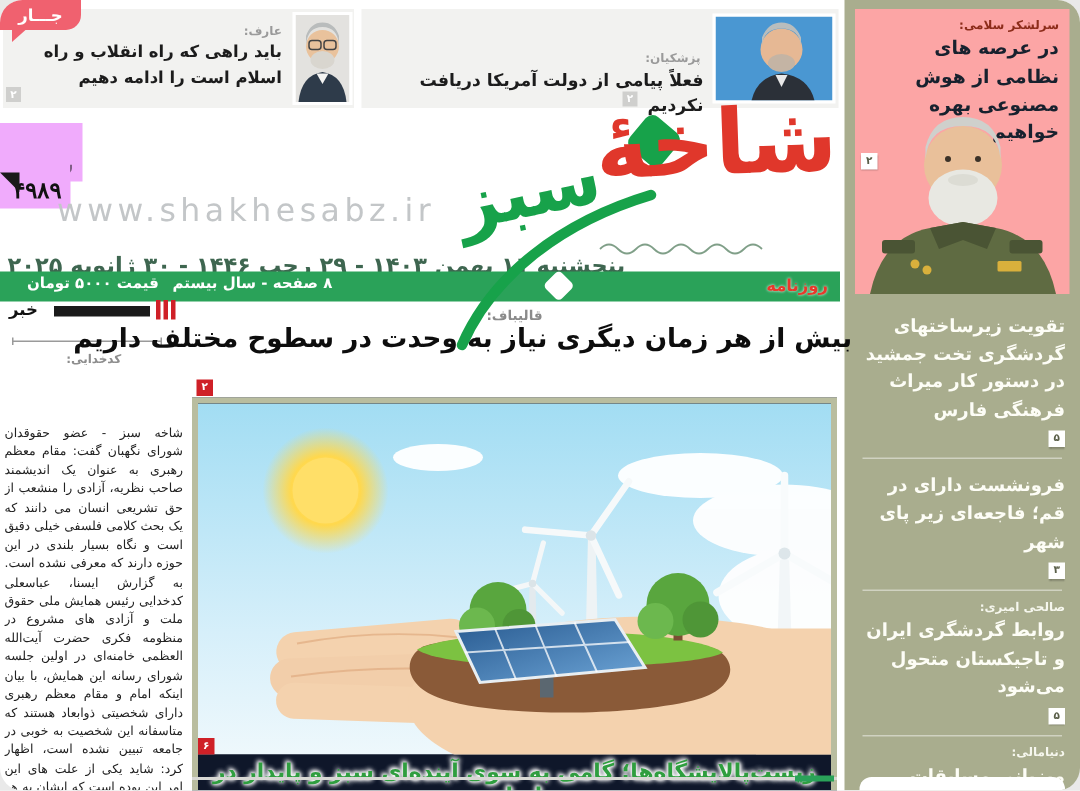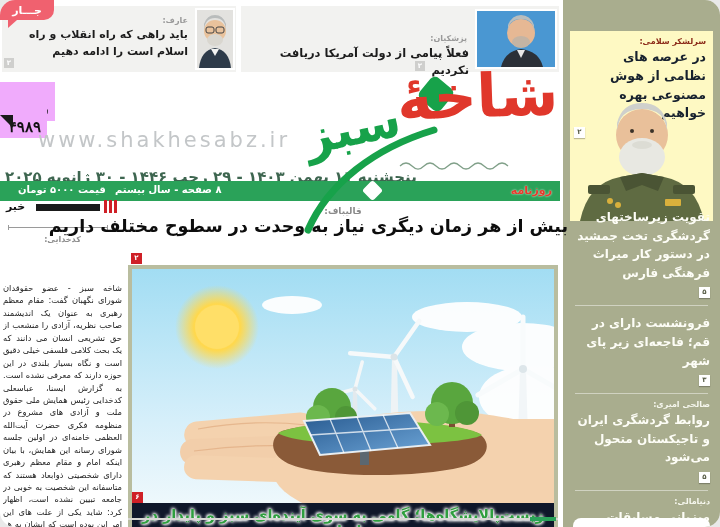--- a/index.html
+++ b/index.html
@@ -58,21 +58,21 @@
        font-weight:bold; transform:rotate(-2deg); direction:rtl; }
   .logo-green { position:absolute; left:4px; top:30px; font-size:48px; line-height:1; color:#17a24a;
        font-weight:bold; transform:rotate(-12deg); direction:rtl; }
   .logo-diamond { position:absolute; left:122px; top:6px; width:28px; height:28px; background:#17a24a;
        border-radius:6px; transform:rotate(40deg); }
   .logo-script { position:absolute; left:98px; top:84px; opacity:.85; }
   .logo-branch { position:absolute; left:-6px; top:44px; }
 
   
   .sidebar { position:absolute; left:563px; top:0; width:157px; height:527px; background:#a9ad8e; }
-  .lead-box { position:absolute; left:7px; top:6px; width:143px; height:190px; background:#fef9c3; overflow:hidden;margin-top:25px; }
+  .lead-box { position:absolute; left:7px; top:6px; width:143px; height:190px; background:#fca5a5; overflow:hidden; }
   .lead-kicker { position:absolute; right:7px; top:6px; color:#8c2c1a; font-size:8px; font-weight:bold; }
   .lead-headline { position:absolute; right:7px; left:7px; top:17px; color:#17212e; font-size:12.5px;
        font-weight:bold; text-align:right; line-height:1.5; direction:rtl; }
   .lead-photo { position:absolute; left:0; bottom:0; }
   .badge-white { width:11px; height:11px; background:#fff; color:#5a5f49; font-size:7px; line-height:11px;
        text-align:center; font-weight:bold; box-shadow:0 1px 1px rgba(0,0,0,.25); }
   .lead-box .badge-white { position:absolute; left:4px; top:96px; }
 
   .side-items { position:absolute; left:0; top:200px; width:157px; direction:rtl; }
   .side-item { padding:6px 10px 0 10px; }

